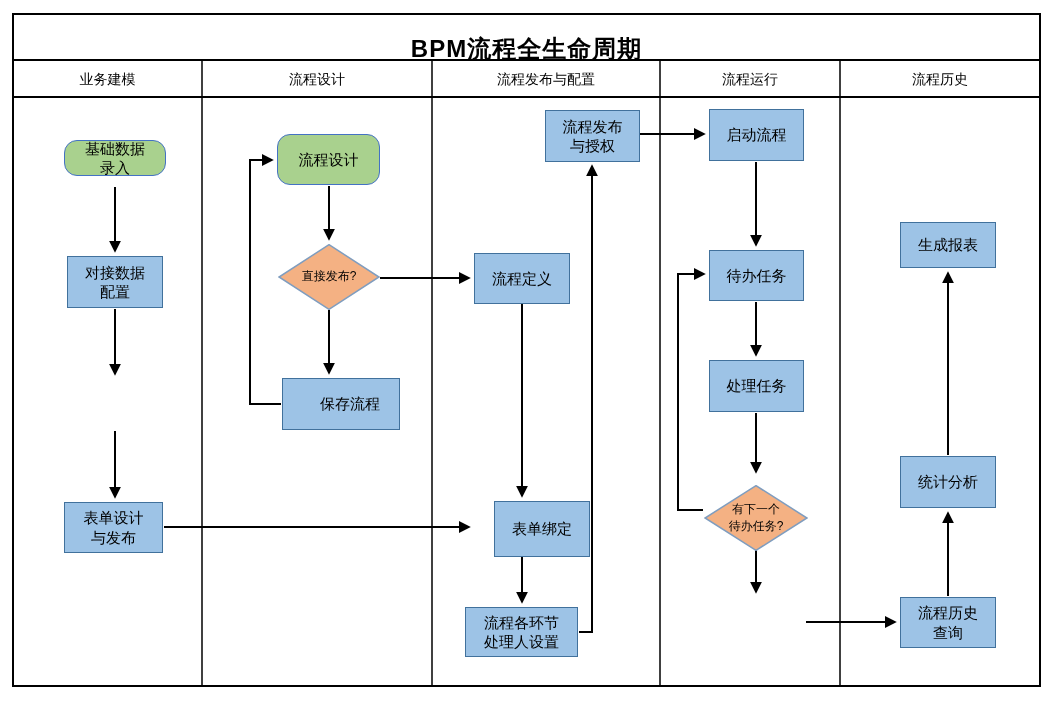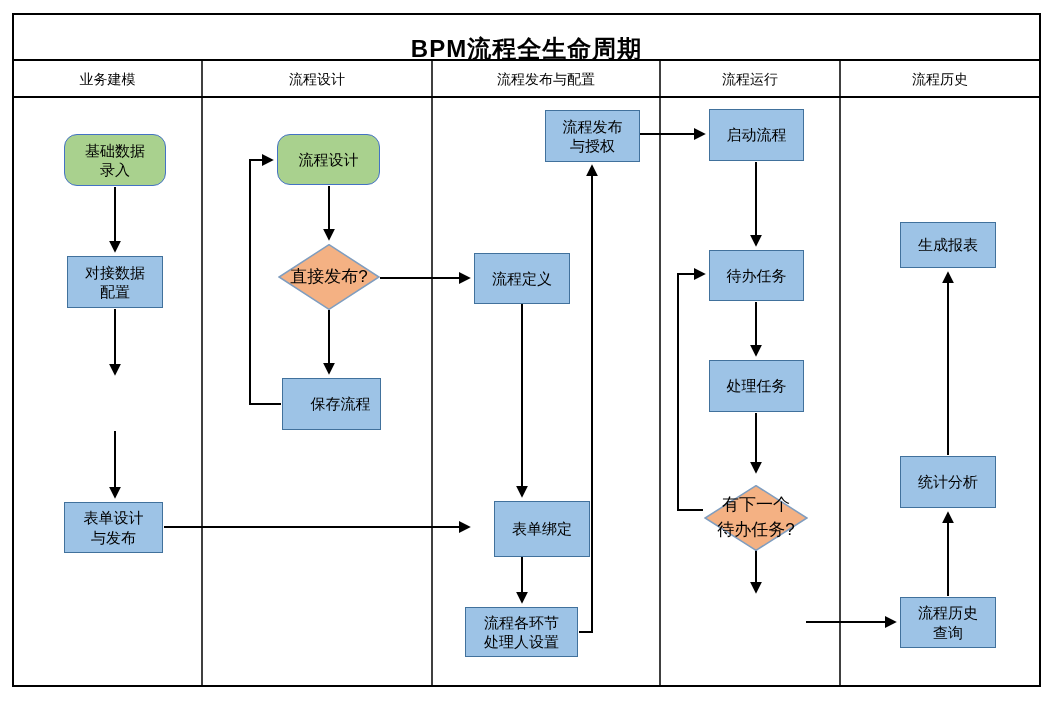--- a/index.html
+++ b/index.html
@@ -29,21 +29,21 @@
   }
   .node.blue  { background:var(--blue_fill,#9dc3e6);  border:1.5px solid var(--blue_border,#41719c); }
   .node.green { background:var(--green_fill,#a9d18e); border:1.5px solid var(--green_border,#4472c4); border-radius:13px; }
   .diamond { position:absolute; }
   .diamond svg { position:absolute; left:0; top:0; width:100%; height:100%; }
   .diamond polygon { fill:var(--orange_fill,#f4b183); stroke:var(--orange_border,#7f9dbf); stroke-width:1.5; vector-effect:non-scaling-stroke; }
   .diamond .dlabel {
     position:absolute; inset:0;
     display:flex; align-items:center; justify-content:center;
     text-align:center; white-space:pre-line;
-    font-size:17px; line-height:1.45;
+    font-size:12px; line-height:1.45;
   }
 </style>
 </head>
 <body>
 
 <div class="canvas">
 
   <svg class="layer">
     <defs>
       <marker id="arr" viewBox="0 0 10 10" refX="8.5" refY="5" markerWidth="6" markerHeight="6" orient="auto">
@@ -81,35 +81,35 @@
     <polyline class="connector" points="948,455 948,273" marker-end="url(#arr)"></polyline>
   </svg>
 
   <div class="title">BPM流程全生命周期</div>
   <div class="lane-header" style="left:13px;width:189px;">业务建模</div>
   <div class="lane-header" style="left:202px;width:230px;">流程设计</div>
   <div class="lane-header" style="left:432px;width:228px;">流程发布与配置</div>
   <div class="lane-header" style="left:660px;width:180px;">流程运行</div>
   <div class="lane-header" style="left:840px;width:200px;">流程历史</div>
 
-  <div class="node green" style="left:64px;top:134px;width:102px;height:52px;">基础数据
+  <div class="node green" style="left:64px;top:140px;width:102px;height:36px;">基础数据
 录入</div>
   <div class="node blue" style="left:67px;top:256px;width:96px;height:52px;">对接数据
 配置</div>
   <div class="node blue" style="left:64px;top:502px;width:99px;height:51px;">表单设计
 与发布</div>
 
   <div class="node green" style="left:277px;top:134px;width:103px;height:51px;">流程设计</div>
   <div class="diamond" style="left:278px;top:244px;width:102px;height:66px;">
     <svg viewBox="0 0 100 100" preserveAspectRatio="none">
         <polygon points="50,1 99,50 50,99 1,50"></polygon>
       </svg>
     <div class="dlabel">直接发布?</div>
   </div>
-  <div class="node blue" style="left:282px;top:378px;width:99px;height:52px;padding-left:18px;">保存流程</div>
+  <div class="node blue" style="left:282px;top:378px;width:118px;height:52px;padding-left:18px;">保存流程</div>
 
   <div class="node blue" style="left:545px;top:110px;width:95px;height:52px;text-align:center;">流程发布
 与授权</div>
   <div class="node blue" style="left:474px;top:253px;width:96px;height:51px;">流程定义</div>
   <div class="node blue" style="left:474px;top:501px;width:96px;height:56px;margin-left:20px;">表单绑定</div>
   <div class="node blue" style="left:465px;top:607px;width:113px;height:50px;">流程各环节
 处理人设置</div>
 
   <div class="node blue" style="left:709px;top:109px;width:95px;height:52px;">启动流程</div>
   <div class="node blue" style="left:709px;top:250px;width:95px;height:51px;">待办任务</div>

